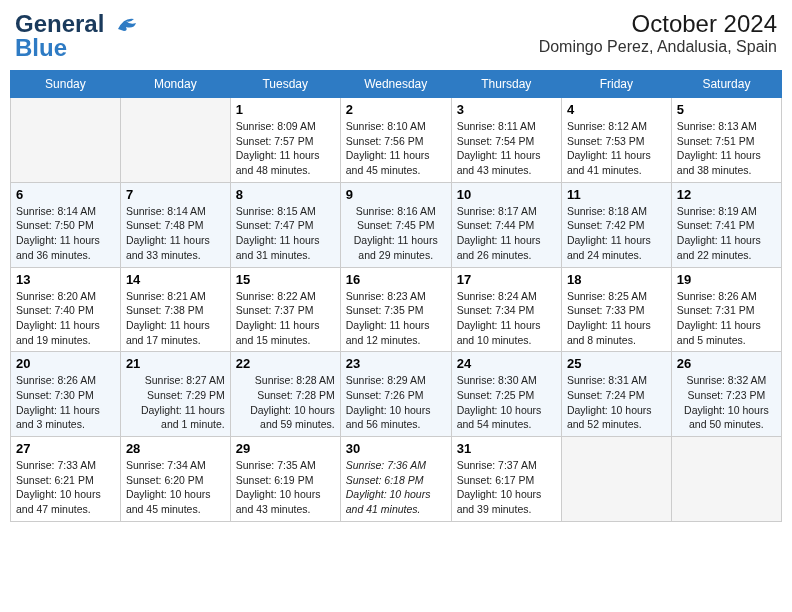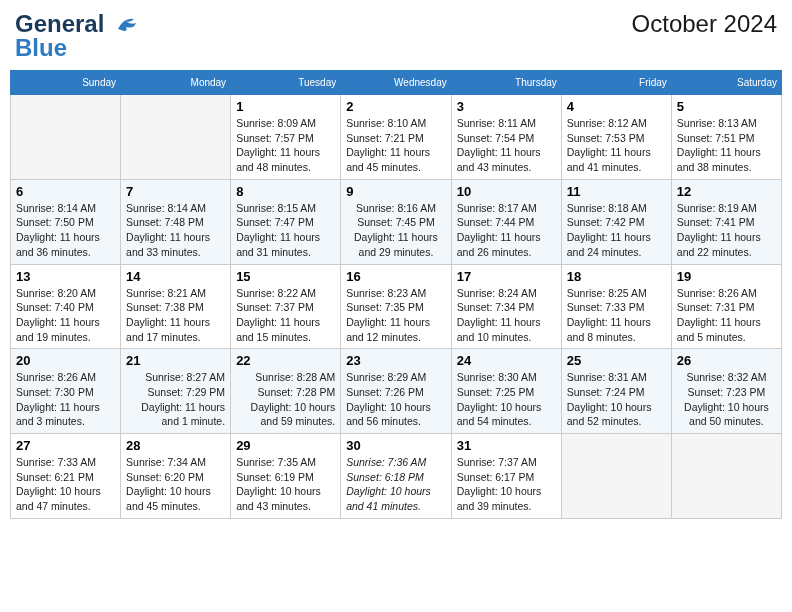--- a/index.html
+++ b/index.html
@@ -36,22 +36,22 @@
     }
     .calendar {
       width: 100%;
       border-collapse: collapse;
       font-size: 11px;
     }
     .calendar th {
       background: #2e7bc4;
       color: #fff;
       padding: 6px 4px;
-      text-align: right;
-      font-size: 10px;
+      text-align: center;
+      font-size: 12px;
       font-weight: normal;
       border: 1px solid #2e7bc4;
     }
     .calendar td {
       border: 1px solid #ccc;
       vertical-align: top;
       padding: 4px 5px;
       width: 113px;
       min-height: 80px;
       background: #fff;
@@ -84,20 +84,21 @@
     <div style="display:flex;align-items:center;gap:12px;">
       <span style="font-size:24px;font-weight:bold;color:#1a3a5c;">General</span>
       <svg width="22" height="18" viewBox="0 0 22 18">
         <path d="M2 14 Q8 2 18 4 Q14 8 10 6 Q14 10 20 8 Q18 14 10 12 Q12 16 8 16Z" fill="#2e7bc4"></path>
       </svg>
     </div>
     <span style="font-size:24px;font-weight:bold;color:#2e7bc4;margin-top:-4px;">Blue</span>
   </div>
   <div class="title-block">
     <div class="month-title">October 2024</div>
+    <div class="subtitle">Domingo Perez, Andalusia, Spain</div>
   </div>
 </div>
 
 <table class="calendar">
   <thead>
     <tr>
       <th>Sunday</th>
       <th>Monday</th>
       <th>Tuesday</th>
       <th>Wednesday</th>
@@ -112,21 +113,21 @@
         <td class="empty"></td>
         <td>
           <div class="day-number">1</div>
           <div class="day-info" style="white-space: pre-line;">Sunrise: 8:09 AM
 Sunset: 7:57 PM
 Daylight: 11 hours and 48 minutes.</div>
         </td>
         <td>
           <div class="day-number">2</div>
           <div class="day-info" style="white-space: pre-line;">Sunrise: 8:10 AM
-Sunset: 7:21 PM
+Sunset: 7:56 PM
 Daylight: 11 hours and 45 minutes.</div>
         </td>
         <td>
           <div class="day-number">3</div>
           <div class="day-info" style="white-space: pre-line;">Sunrise: 8:11 AM
 Sunset: 7:54 PM
 Daylight: 11 hours and 43 minutes.</div>
         </td>
         <td>
           <div class="day-number">4</div>

